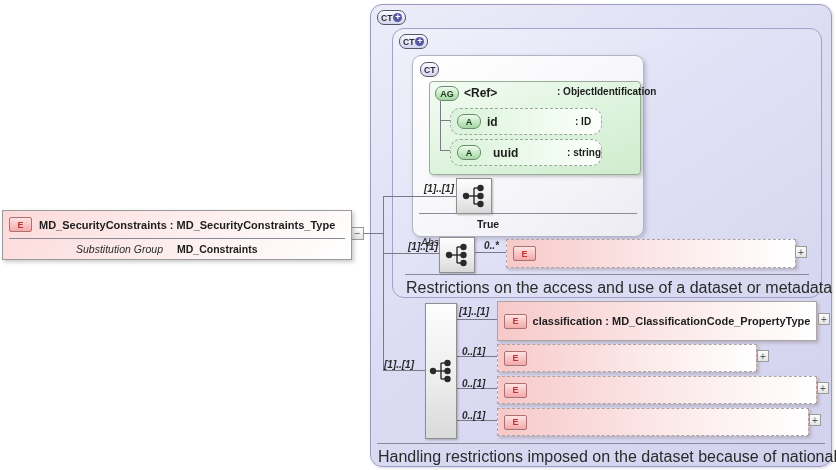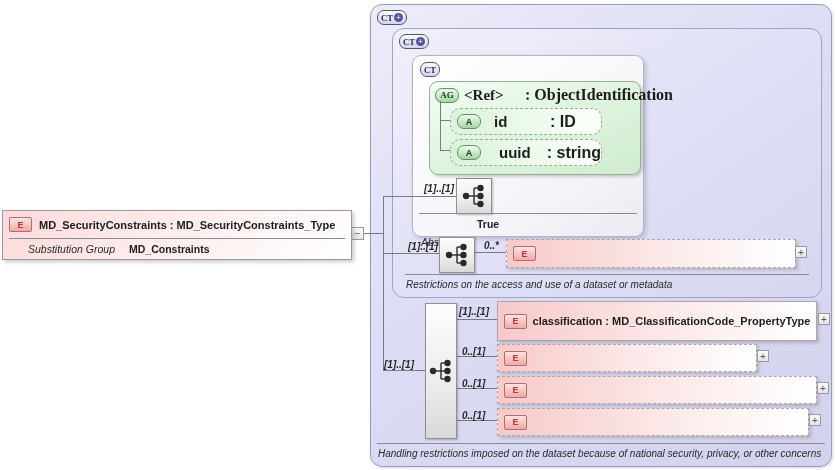--- a/index.html
+++ b/index.html
@@ -20,32 +20,32 @@
             border:1px dashed #9aa89a;border-radius:10px;display:flex;align-items:center;}
   .elem-box{background:linear-gradient(90deg,#f7c9c9 0%,#fce9e9 55%,#ffffff 100%);
             border:1px solid #ada5a5;box-shadow:2px 2px 3px rgba(120,110,110,.35);
             display:flex;align-items:center;}
   .elem-box.dashed{border-style:dashed;}
   .seq-box{background:linear-gradient(180deg,#fdfdfd 0%,#ececec 60%,#d9d9d9 100%);
            border:1px solid #8f8f8f;box-shadow:1px 1px 2px rgba(0,0,0,.25);
            display:flex;align-items:center;justify-content:center;}
 
   
-  .hdr{display:flex;align-items:center;gap:7px;white-space:nowrap;font-family:Liberation Serif, serif;}
+  .hdr{display:flex;gap:7px;white-space:nowrap;}
   .hdr .t{font-weight:bold;font-size:12px;color:#1d1d1d;}
   .elem-title{font-weight:bold;font-size:11px;color:#1d1d1d;white-space:nowrap;}
   .elem-label{font-weight:bold;font-size:11px;color:#1d1d1d;white-space:nowrap;padding-left:6px;}
   .elem-label.wrap{white-space:normal;text-align:center;line-height:1.3;overflow-wrap:anywhere;
                    flex:1;padding:0 4px;font-size:11px;}
   .card{font-size:10px;font-weight:bold;font-style:italic;color:#2a2a2a;white-space:nowrap;}
-  .note{font-size:10px;font-style:italic;color:#2a2a2a;white-space:nowrap;}
+  .note{font-size:16px;color:#2a2a2a;white-space:nowrap;}
   .kv-k{font-size:10.5px;font-style:italic;color:#2a2a2a;}
   .kv-v{font-size:10.5px;font-weight:bold;color:#1d1d1d;}
-  .attr-name{font-weight:bold;font-size:15px;color:#1d1d1d;width:56px;white-space:pre;}
-  .attr-type{font-weight:bold;font-size:16px;color:#1d1d1d;white-space:nowrap;}
+  .attr-name{font-weight:bold;font-size:12px;color:#1d1d1d;width:56px;white-space:pre;}
+  .attr-type{font-weight:bold;font-size:10px;color:#1d1d1d;white-space:nowrap;margin-left:32px;}
 
   
   .badge-e{width:21px;height:13px;border:1px solid #ab7070;border-radius:2px;flex:0 0 21px;
            background:linear-gradient(180deg,#ffe3e3,#f3a9a9);color:#c23434;font-size:9px;
            font-weight:bold;display:flex;align-items:center;justify-content:center;margin-left:6px;}
   .badge-ct{height:13px;border:1px solid #55556a;border-radius:7px;padding:0 3px;
             background:linear-gradient(180deg,#fafaff,#d4d4ee);color:#2a2a3a;font-size:8.5px;
             font-weight:bold;display:inline-flex;align-items:center;gap:1px;}
   .badge-ct .plus{width:9px;height:9px;border-radius:50%;background:#5656a2;color:#fff;
             font-size:9px;line-height:9px;display:inline-flex;align-items:center;justify-content:center;}
@@ -97,39 +97,39 @@
   <div class="abs ct-white" style="left:412px;top:55px;width:230px;height:180px;">
     <div class="hdr" style="position:absolute;left:7px;top:6px;">
       <span class="badge-ct">
         <span>CT</span>
       </span>
     </div>
     <div class="divider abs" style="left:6px;top:157px;width:218px;"></div>
     <span class="kv-k abs" style="left:8px;top:180px;">Abstract</span>
     <span class="kv-v abs" style="left:64px;top:162px;">True</span>
 
-    <div class="abs ag-box" style="left:16px;top:25px;width:210px;height:92px;border-radius:9px;">
+    <div class="abs ag-box" style="left:16px;top:25px;width:210px;height:92px;">
       <div class="hdr" style="position:absolute;left:5px;top:4px;gap:5px;">
         <span class="badge-g">AG</span>
         <span class="attr-name">&lt;Ref&gt;</span>
         <span class="attr-type">: ObjectIdentification</span>
       </div>
 
       <div class="lv" style="left:10px;top:19px;height:50px;"></div>
       <div class="lh" style="left:10px;top:38px;width:10px;"></div>
       <div class="lh" style="left:10px;top:68px;width:10px;"></div>
 
       <div class="abs attr-box" style="left:20px;top:26px;width:150px;height:25px;">
         <span class="badge-g" style="margin-left:6px;">A</span>
-        <span class="attr-name" style="margin-left:13px;">id</span>
+        <span class="attr-name" style="margin-left:6px;">id</span>
         <span class="attr-type">: ID</span>
       </div>
       <div class="abs attr-box" style="left:20px;top:57px;width:150px;height:25px;">
         <span class="badge-g" style="margin-left:6px;">A</span>
-        <span class="attr-name" style="margin-left:18px;">uuid</span>
+        <span class="attr-name" style="margin-left:12px;">uuid</span>
         <span class="attr-type">: string</span>
       </div>
     </div>
   </div>
 
   <div class="lh" style="left:350px;top:233px;width:34px;"></div>
   <div class="lv" style="left:383px;top:196px;height:175px;"></div>
   <div class="lh" style="left:384px;top:196px;width:76px;"></div>
   <div class="lh" style="left:384px;top:253px;width:57px;"></div>
   <div class="lh" style="left:384px;top:370px;width:43px;"></div>
@@ -140,21 +140,21 @@
   <div class="lh" style="left:455px;top:420px;width:42px;"></div>
 
   <div class="abs plusbox" style="left:351px;top:227px;width:13px;height:13px;line-height:12px;">−</div>
 
   <div class="abs elem-main" style="left:2px;top:210px;width:348px;height:48px;">
     <div style="display:flex;align-items:center;gap:7px;padding-top:6px;">
       <span class="badge-e">E</span>
       <span class="elem-title">MD_SecurityConstraints : MD_SecurityConstraints_Type</span>
     </div>
     <div class="divider" style="margin:6px 6px 0 6px;"></div>
-    <div style="display:flex;gap:14px;padding:4px 0 0 25px;">
+    <div style="display:flex;gap:14px;padding:4px 0 0 25px;margin-left:48px;">
       <span class="kv-k">Substitution Group</span>
       <span class="kv-v">MD_Constraints</span>
     </div>
   </div>
 
   <span class="card abs" style="left:424px;top:183px;">[1]..[1]</span>
   <div class="abs seq-box" style="left:456px;top:178px;width:34px;height:34px;">
     <svg width="24" height="26" viewBox="0 0 24 26">
         <g stroke="#2a2a2a" stroke-width="1.4" fill="#2a2a2a">
       <circle cx="4" cy="13" r="2.5"></circle>

